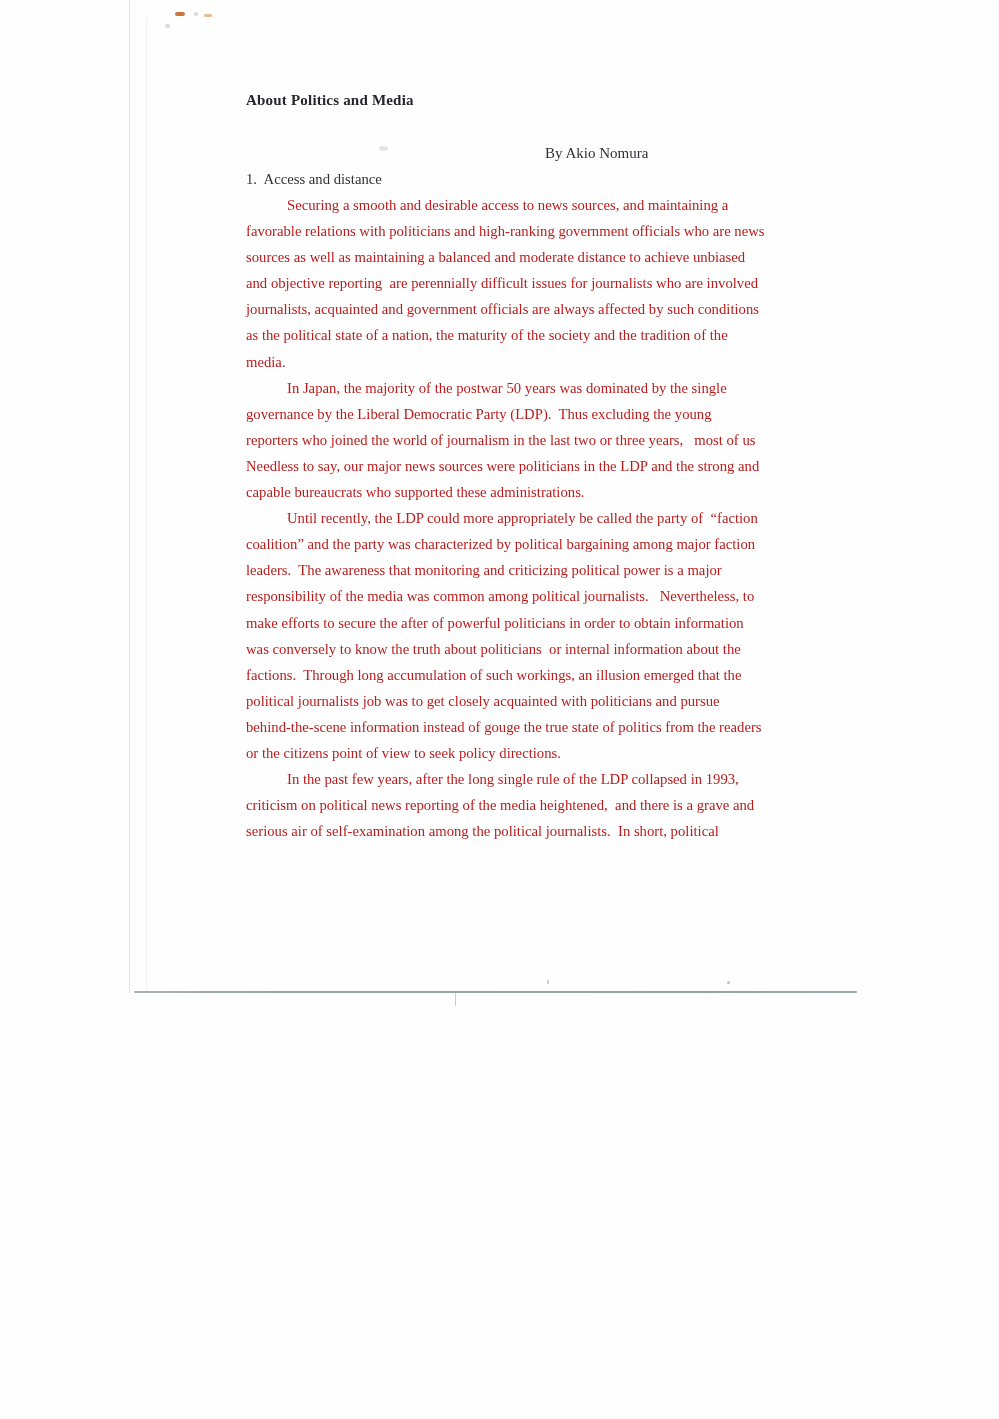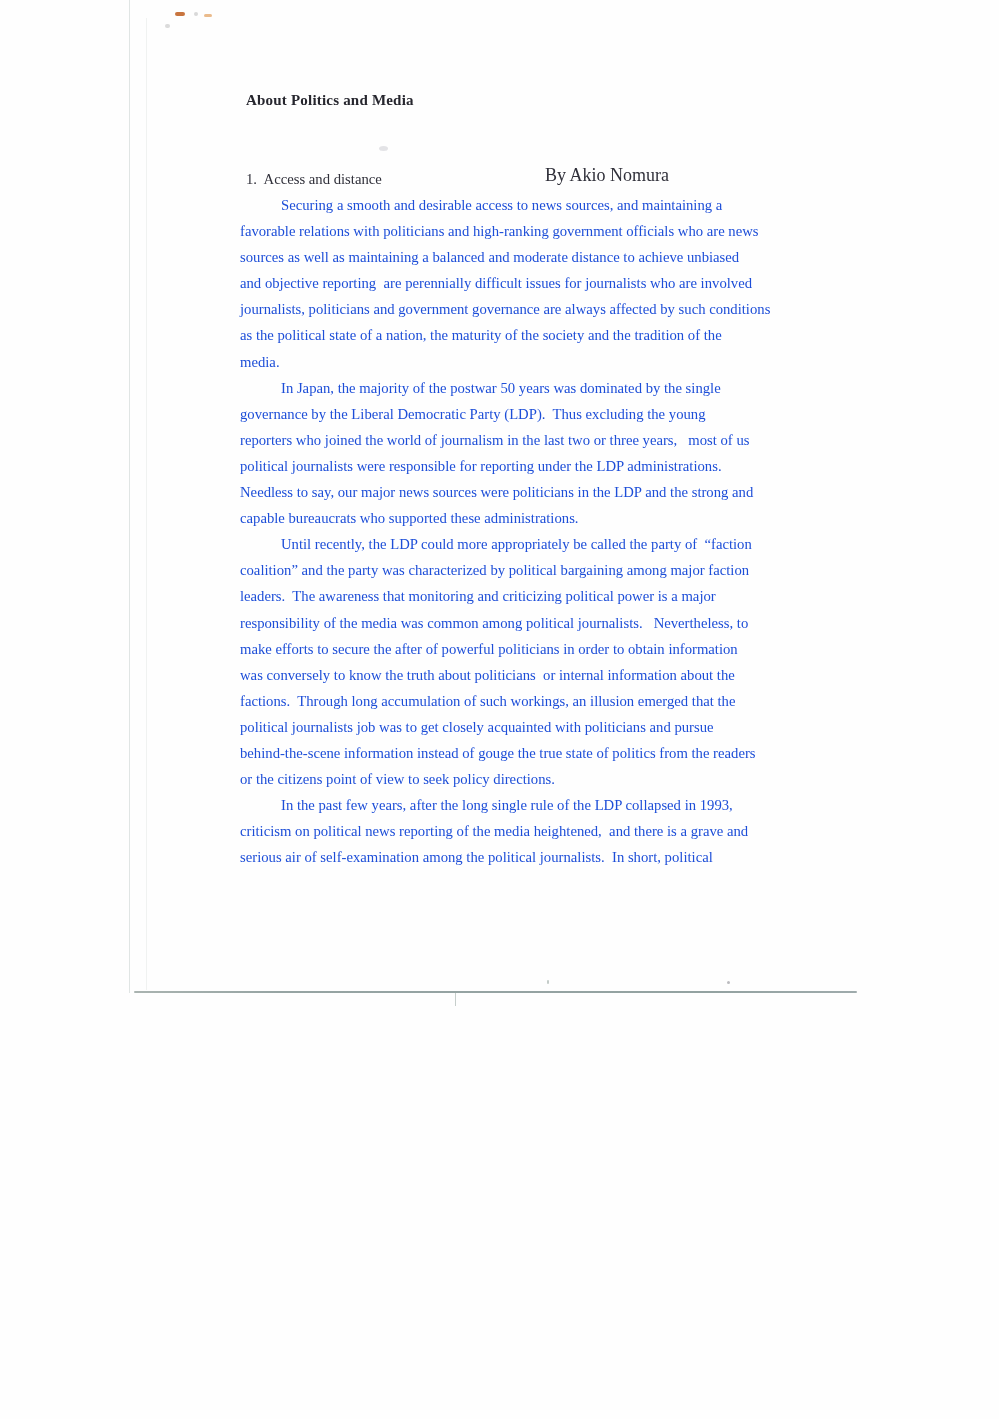--- a/index.html
+++ b/index.html
@@ -43,29 +43,29 @@
   .speck-6 { left: 727px; top: 981px; width: 3px; height: 3px; background: #bbbbbf; border-radius: 50%; }
   .speck-7 { left: 547px; top: 980px; width: 2px; height: 4px; background: #c4ccc9; }
 
   .doc-title {
     position: absolute; left: 246px; top: 87px;
     font-size: 15px; font-weight: bold; color: #26262e;
     line-height: 26px; letter-spacing: .2px; white-space: pre;
   }
   .doc-byline {
     position: absolute; left: 545px; top: 140px;
-    font-size: 18px; color: #30303a; line-height: 26px; white-space: pre; margin-top: 22px;
+    font-size: 15px; color: #30303a; line-height: 26px; white-space: pre;
   }
   .doc-heading {
     position: absolute; left: 246px; top: 166px;
     font-size: 14.7px; color: #30303a; line-height: 26px; white-space: pre; font-family: Liberation Serif, serif;
   }
   .doc-body {
-    position: absolute; left: 240px; top: 192px; width: 545px;
-    font-size: 14.7px; color: #1d4ed8; line-height: 26.1px;
+    position: absolute; left: 246px; top: 192px; width: 545px;
+    font-size: 14.7px; color: #b91c1c; line-height: 26.1px;
   }
   .para { margin: 0; }
   .line { white-space: pre; }
   .line.first { padding-left: 41px; }
 </style>
 </head>
 <body>
 
 <div class="scan-page">
 
@@ -85,29 +85,28 @@
   <div class="doc-byline">By Akio Nomura</div>
 
   <div class="doc-heading">1.  Access and distance</div>
 
   <div class="doc-body">
       <div class="para">
         <div class="line first">Securing a smooth and desirable access to news sources, and maintaining a</div>
         <div class="line">favorable relations with politicians and high-ranking government officials who are news</div>
         <div class="line">sources as well as maintaining a balanced and moderate distance to achieve unbiased</div>
         <div class="line">and objective reporting  are perennially difficult issues for journalists who are involved</div>
-        <div class="line">journalists, politicians and government governance are always affected by such conditions</div>
+        <div class="line">journalists, acquainted and government officials are always affected by such conditions</div>
         <div class="line">as the political state of a nation, the maturity of the society and the tradition of the</div>
         <div class="line">media.</div>
       </div>
       <div class="para">
         <div class="line first">In Japan, the majority of the postwar 50 years was dominated by the single</div>
         <div class="line">governance by the Liberal Democratic Party (LDP).  Thus excluding the young</div>
         <div class="line">reporters who joined the world of journalism in the last two or three years,   most of us</div>
-        <div class="line">political journalists were responsible for reporting under the LDP administrations.</div>
         <div class="line">Needless to say, our major news sources were politicians in the LDP and the strong and</div>
         <div class="line">capable bureaucrats who supported these administrations.</div>
       </div>
       <div class="para">
         <div class="line first">Until recently, the LDP could more appropriately be called the party of  “faction</div>
         <div class="line">coalition” and the party was characterized by political bargaining among major faction</div>
         <div class="line">leaders.  The awareness that monitoring and criticizing political power is a major</div>
         <div class="line">responsibility of the media was common among political journalists.   Nevertheless, to</div>
         <div class="line">make efforts to secure the after of powerful politicians in order to obtain information</div>
         <div class="line">was conversely to know the truth about politicians  or internal information about the</div>

